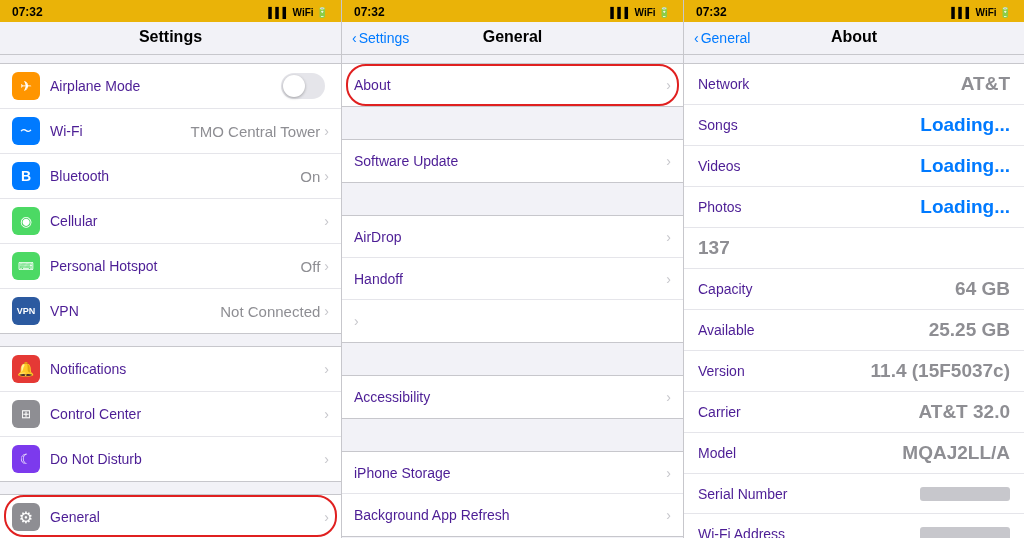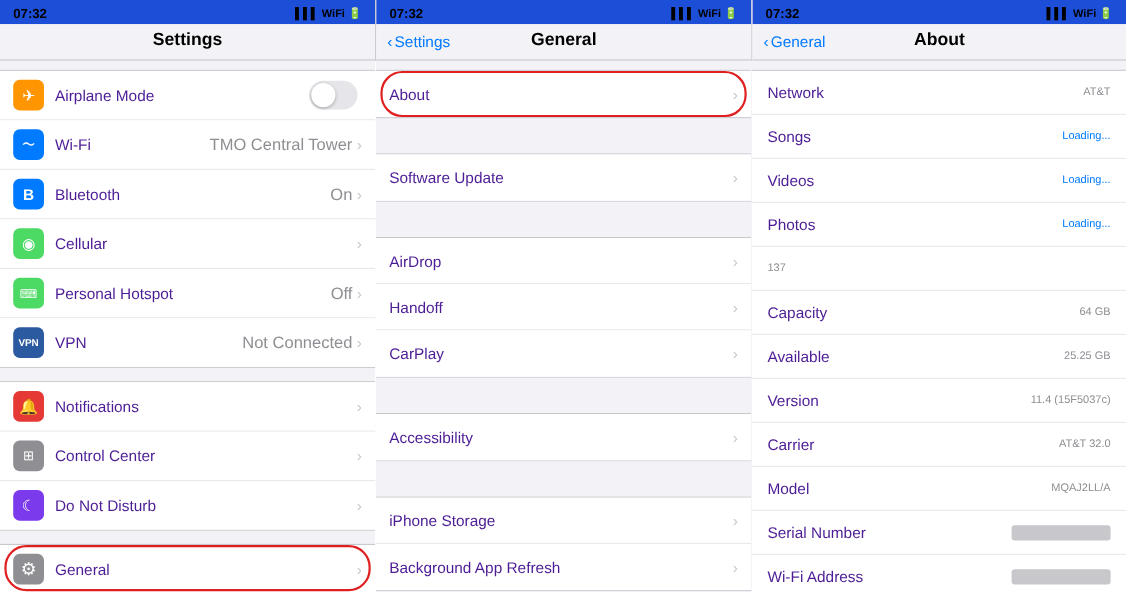--- a/index.html
+++ b/index.html
@@ -19,21 +19,21 @@
       flex-direction: column;
       border-right: 1px solid #c7c7cc;
       position: relative;
       overflow: hidden;
     }
     .status-bar {
       display: flex;
       justify-content: space-between;
       align-items: center;
       padding: 4px 12px 2px;
-      background: #1d4ed8;
+      background: #eab308;
       font-size: 11px;
       font-weight: 600;
       min-height: 22px;
     }
     .status-time { font-weight: 700; font-size: 12px; }
     .status-icons { display: flex; align-items: center; gap: 3px; font-size: 10px; }
     .nav-bar {
       background: #f2f2f7;
       border-bottom: 1px solid #c7c7cc;
       text-align: center;
@@ -130,22 +130,23 @@
       border-bottom: 1px solid #e5e5ea;
       min-height: 40px;
     }
     .about-row:last-child { border-bottom: none; }
     .about-label {
       flex: 1;
       font-size: 14px;
       color: #4c1d95;
     }
     .about-value {
-      font-size: 10px;
+      font-size: 19px;
       color: #8e8e93;
+      font-weight: bold;
     }
     .blurred-value {
       width: 90px;
       height: 14px;
       background: #c7c7cc;
       border-radius: 3px;
       display: inline-block;
     }
     .section-spacer {
       height: 24px;
@@ -304,21 +305,20 @@
     <div class="section-group">
       <div class="settings-row">
         <span class="row-label">AirDrop</span>
         <span class="chevron">›</span>
       </div>
       <div class="settings-row">
         <span class="row-label">Handoff</span>
         <span class="chevron">›</span>
       </div>
       <div class="settings-row">
-        <span class="row-label">CarPlay</span>
         <span class="chevron">›</span>
       </div>
     </div>
     <div class="section-spacer"></div>
     <div class="section-group">
       <div class="settings-row">
         <span class="row-label">Accessibility</span>
         <span class="chevron">›</span>
       </div>
     </div>

